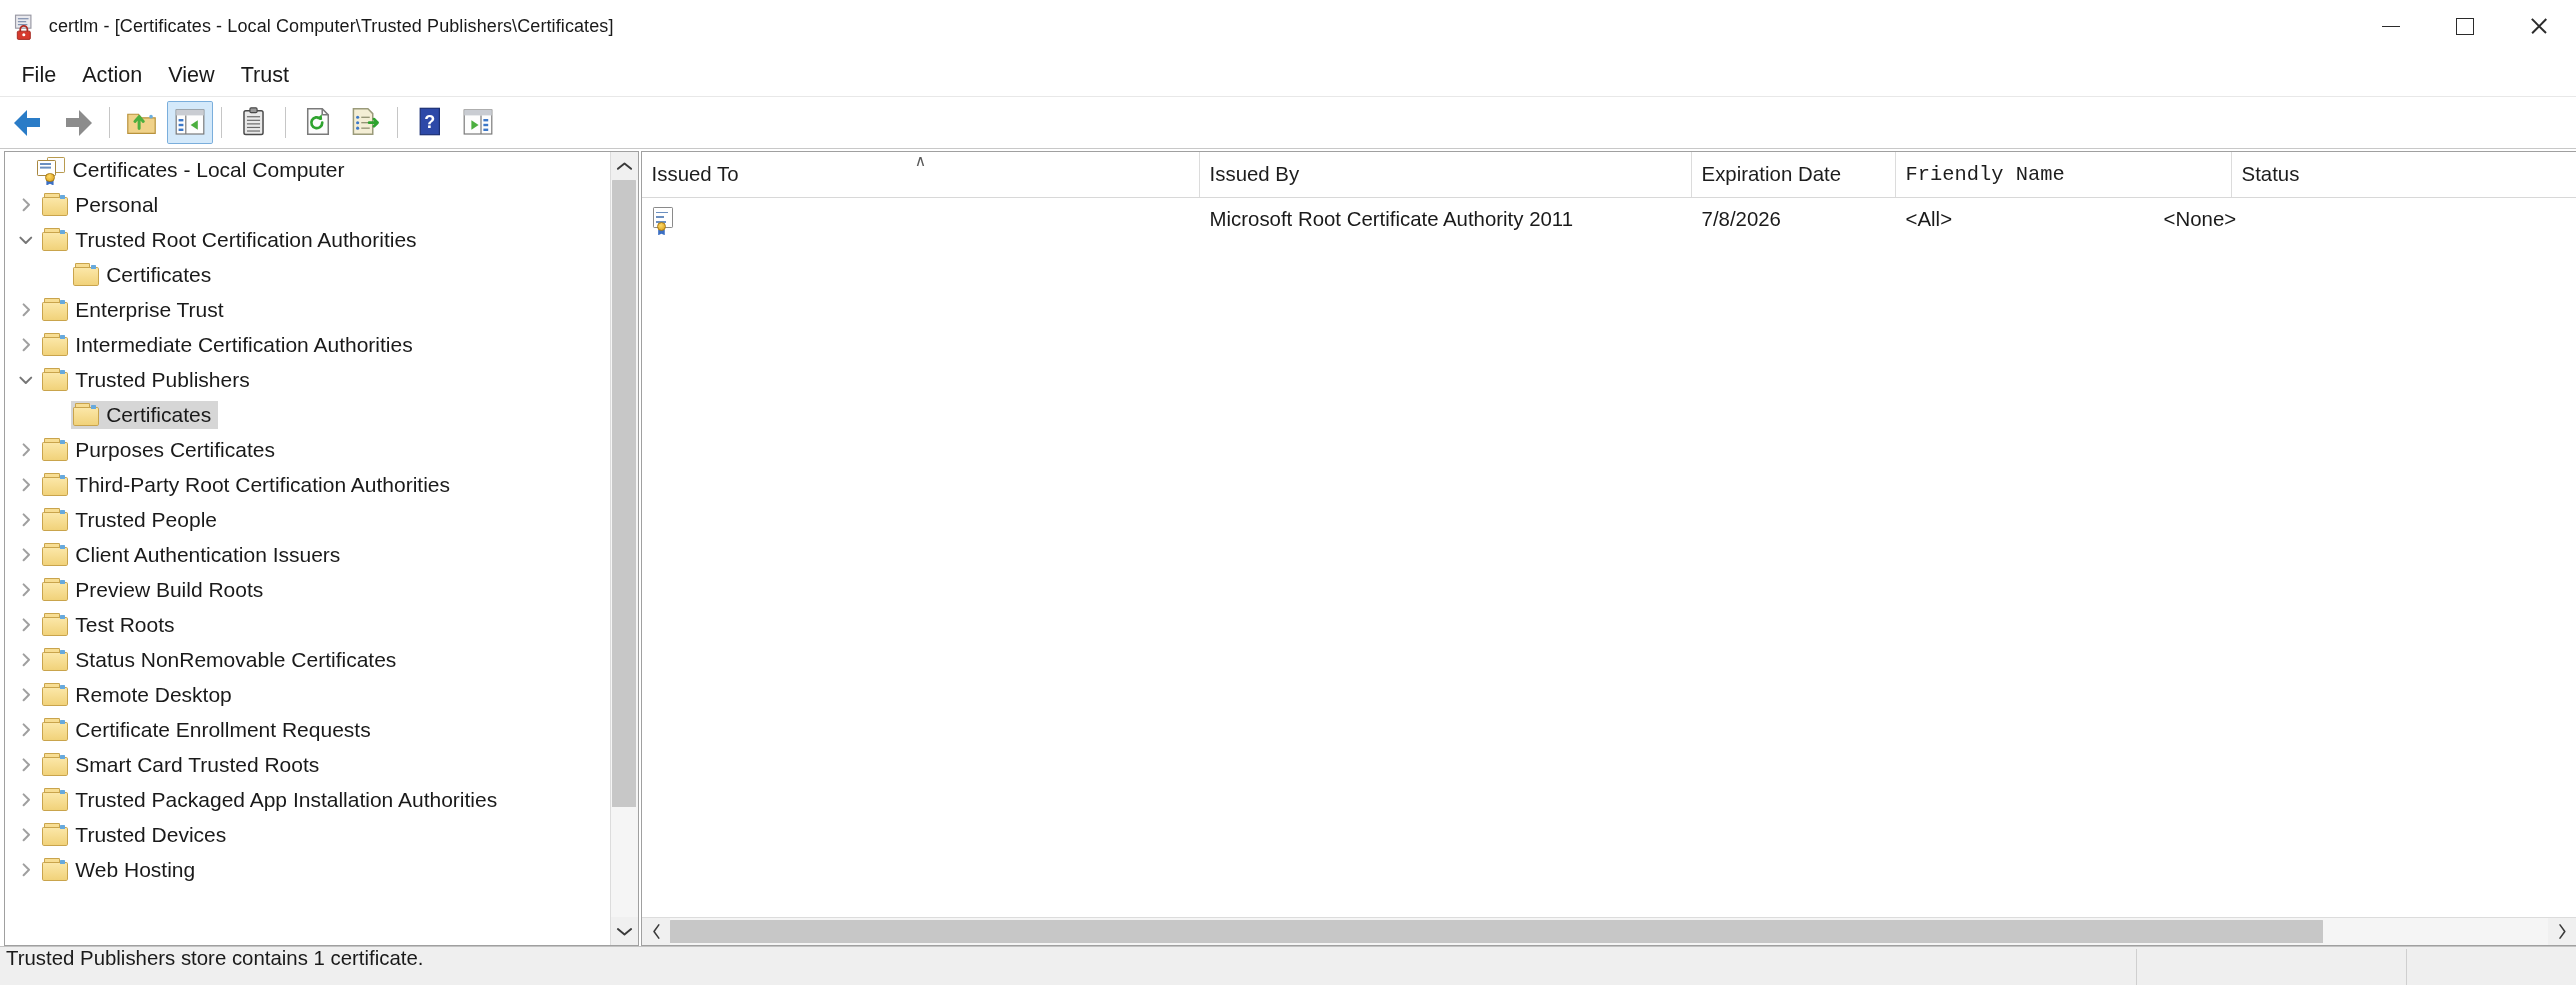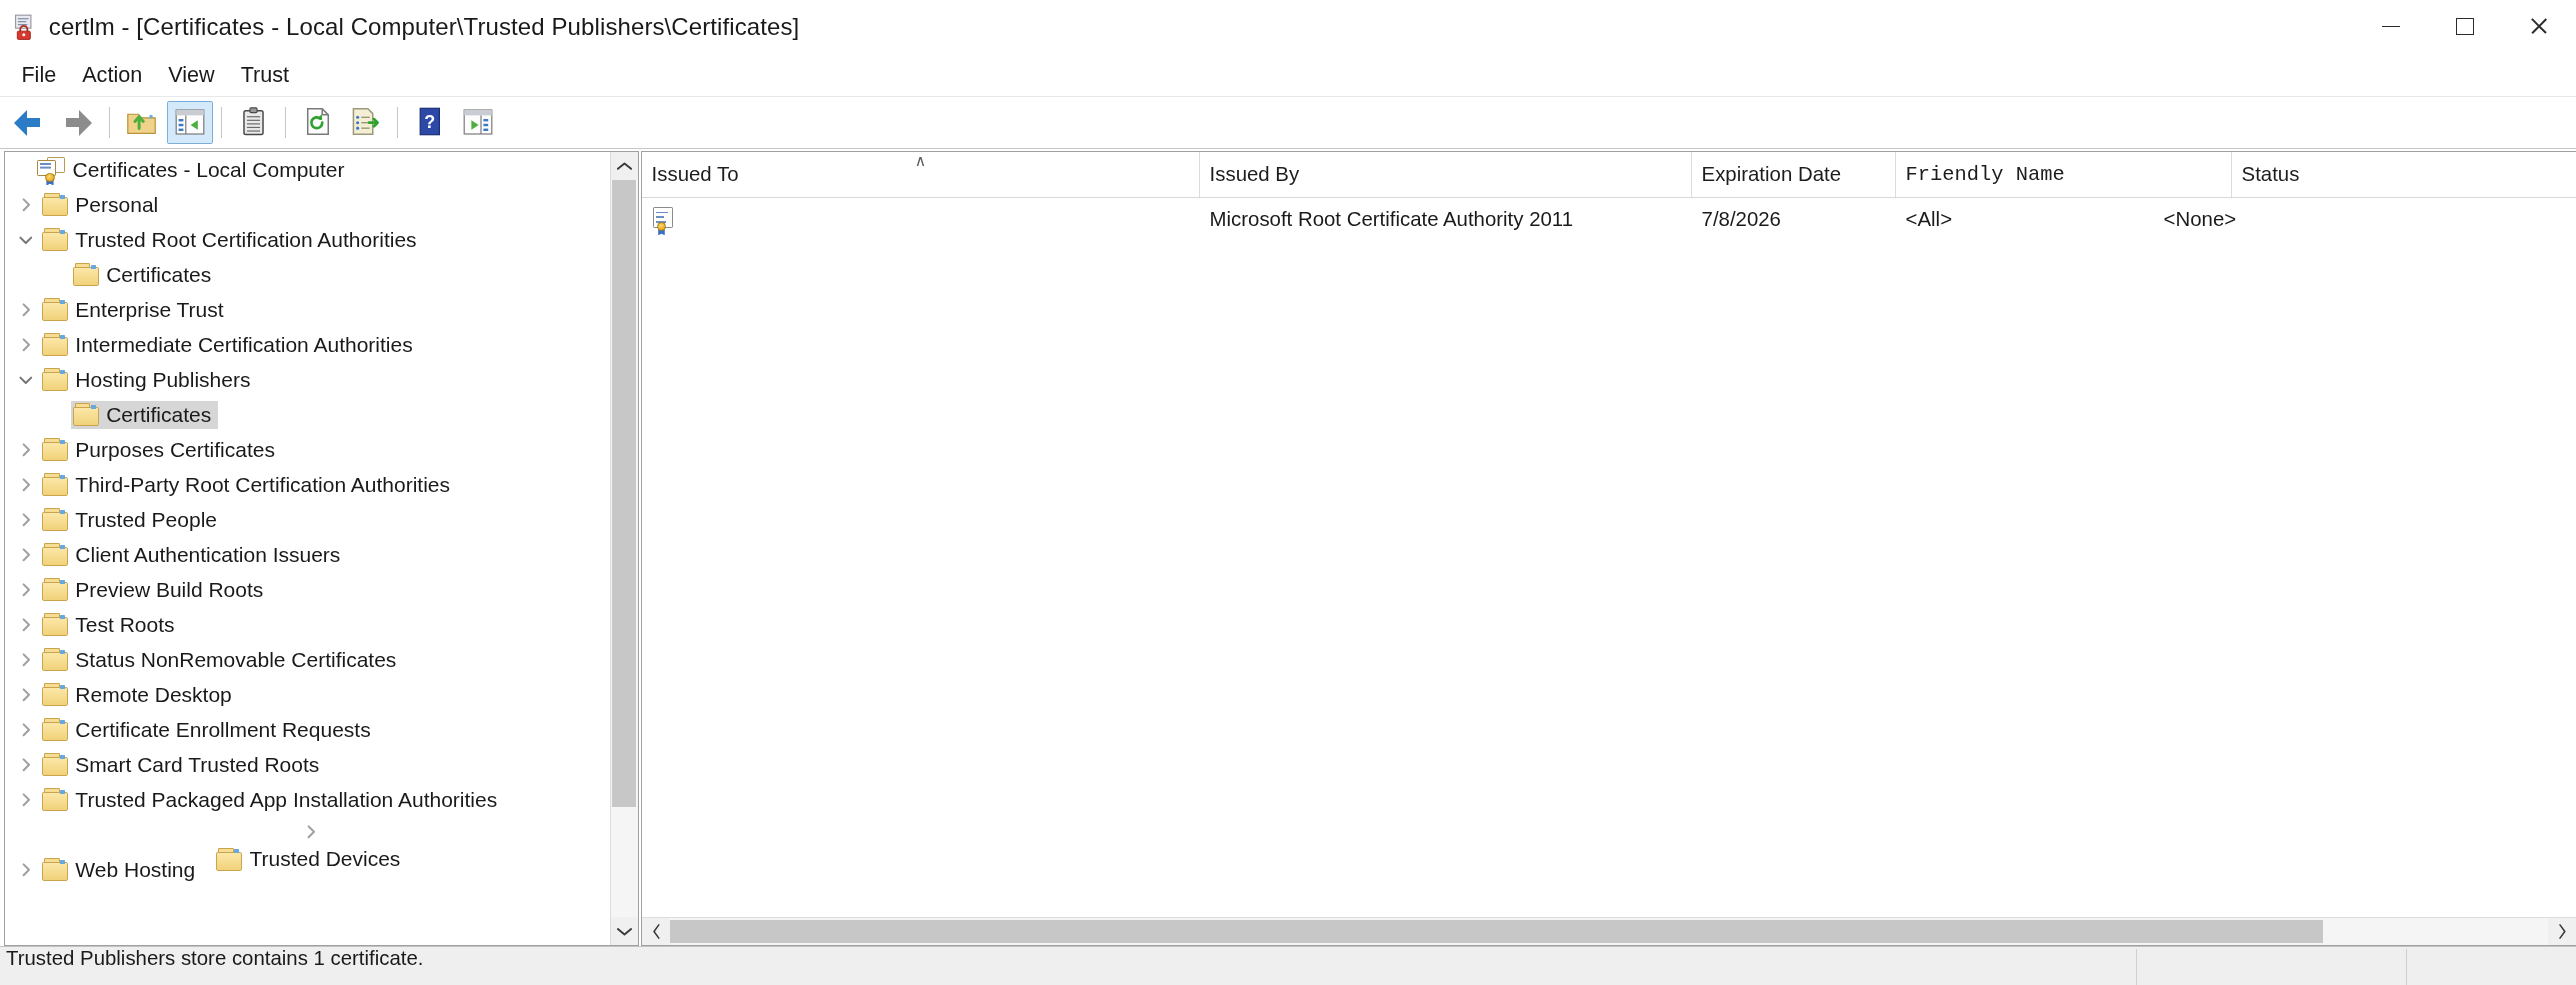--- a/index.html
+++ b/index.html
@@ -22,21 +22,21 @@
     background: #ffffff;
     display: flex; align-items: center;
     position: relative;
   }
   .title-icon {
     width: 26px; height: 26px;
     margin-left: 12px; margin-right: 10.8px;
     position: relative; flex: 0 0 auto;
   }
   .title-text {
-    font-size: 24px; color: #1a1a1a;
+    font-size: 18px; color: #1a1a1a;
     letter-spacing: 0.1px; white-space: nowrap;
   }
   .win-controls {
     position: absolute; right: 0; top: 0;
     height: 53px; display: flex;
   }
   .win-btn {
     width: 74px; height: 53px;
     display: flex; align-items: center; justify-content: center;
   }
@@ -524,21 +524,21 @@
               <svg width="15.6" height="12" viewBox="0 0 26 20">
                 <path d="M4 6 L13 15 L22 6" fill="none" stroke="#767676" stroke-width="3.4" stroke-linecap="round" stroke-linejoin="round"></path>
               </svg>
             </span>
             <span class="label-wrap">
               <span class="folder-ico">
                 <span class="ftab"></span>
                 <span class="fbody"></span>
                 <span class="fdot"></span>
               </span>
-              <span class="tree-label">Hosting Publishers</span>
+              <span class="tree-label">Trusted Publishers</span>
             </span>
           </div>
           <div class="tree-item selected" style="padding-left: 38px;">
             <span class="chev"></span>
             <span class="label-wrap">
               <span class="folder-ico">
                 <span class="ftab"></span>
                 <span class="fbody"></span>
                 <span class="fdot"></span>
               </span>
@@ -703,21 +703,21 @@
             </span>
             <span class="label-wrap">
               <span class="folder-ico">
                 <span class="ftab"></span>
                 <span class="fbody"></span>
                 <span class="fdot"></span>
               </span>
               <span class="tree-label">Trusted Packaged App Installation Authorities</span>
             </span>
           </div>
-          <div class="tree-item" style="padding-left: 7.2px; flex-direction: column;">
+          <div class="tree-item" style="padding-left: 7.2px;">
             <span class="chev">
               <svg width="12" height="15.6" viewBox="0 0 20 26">
                 <path d="M6 4 L15 13 L6 22" fill="none" stroke="#a0a0a0" stroke-width="3.4" stroke-linecap="round" stroke-linejoin="round"></path>
               </svg>
             </span>
             <span class="label-wrap">
               <span class="folder-ico">
                 <span class="ftab"></span>
                 <span class="fbody"></span>
                 <span class="fdot"></span>

